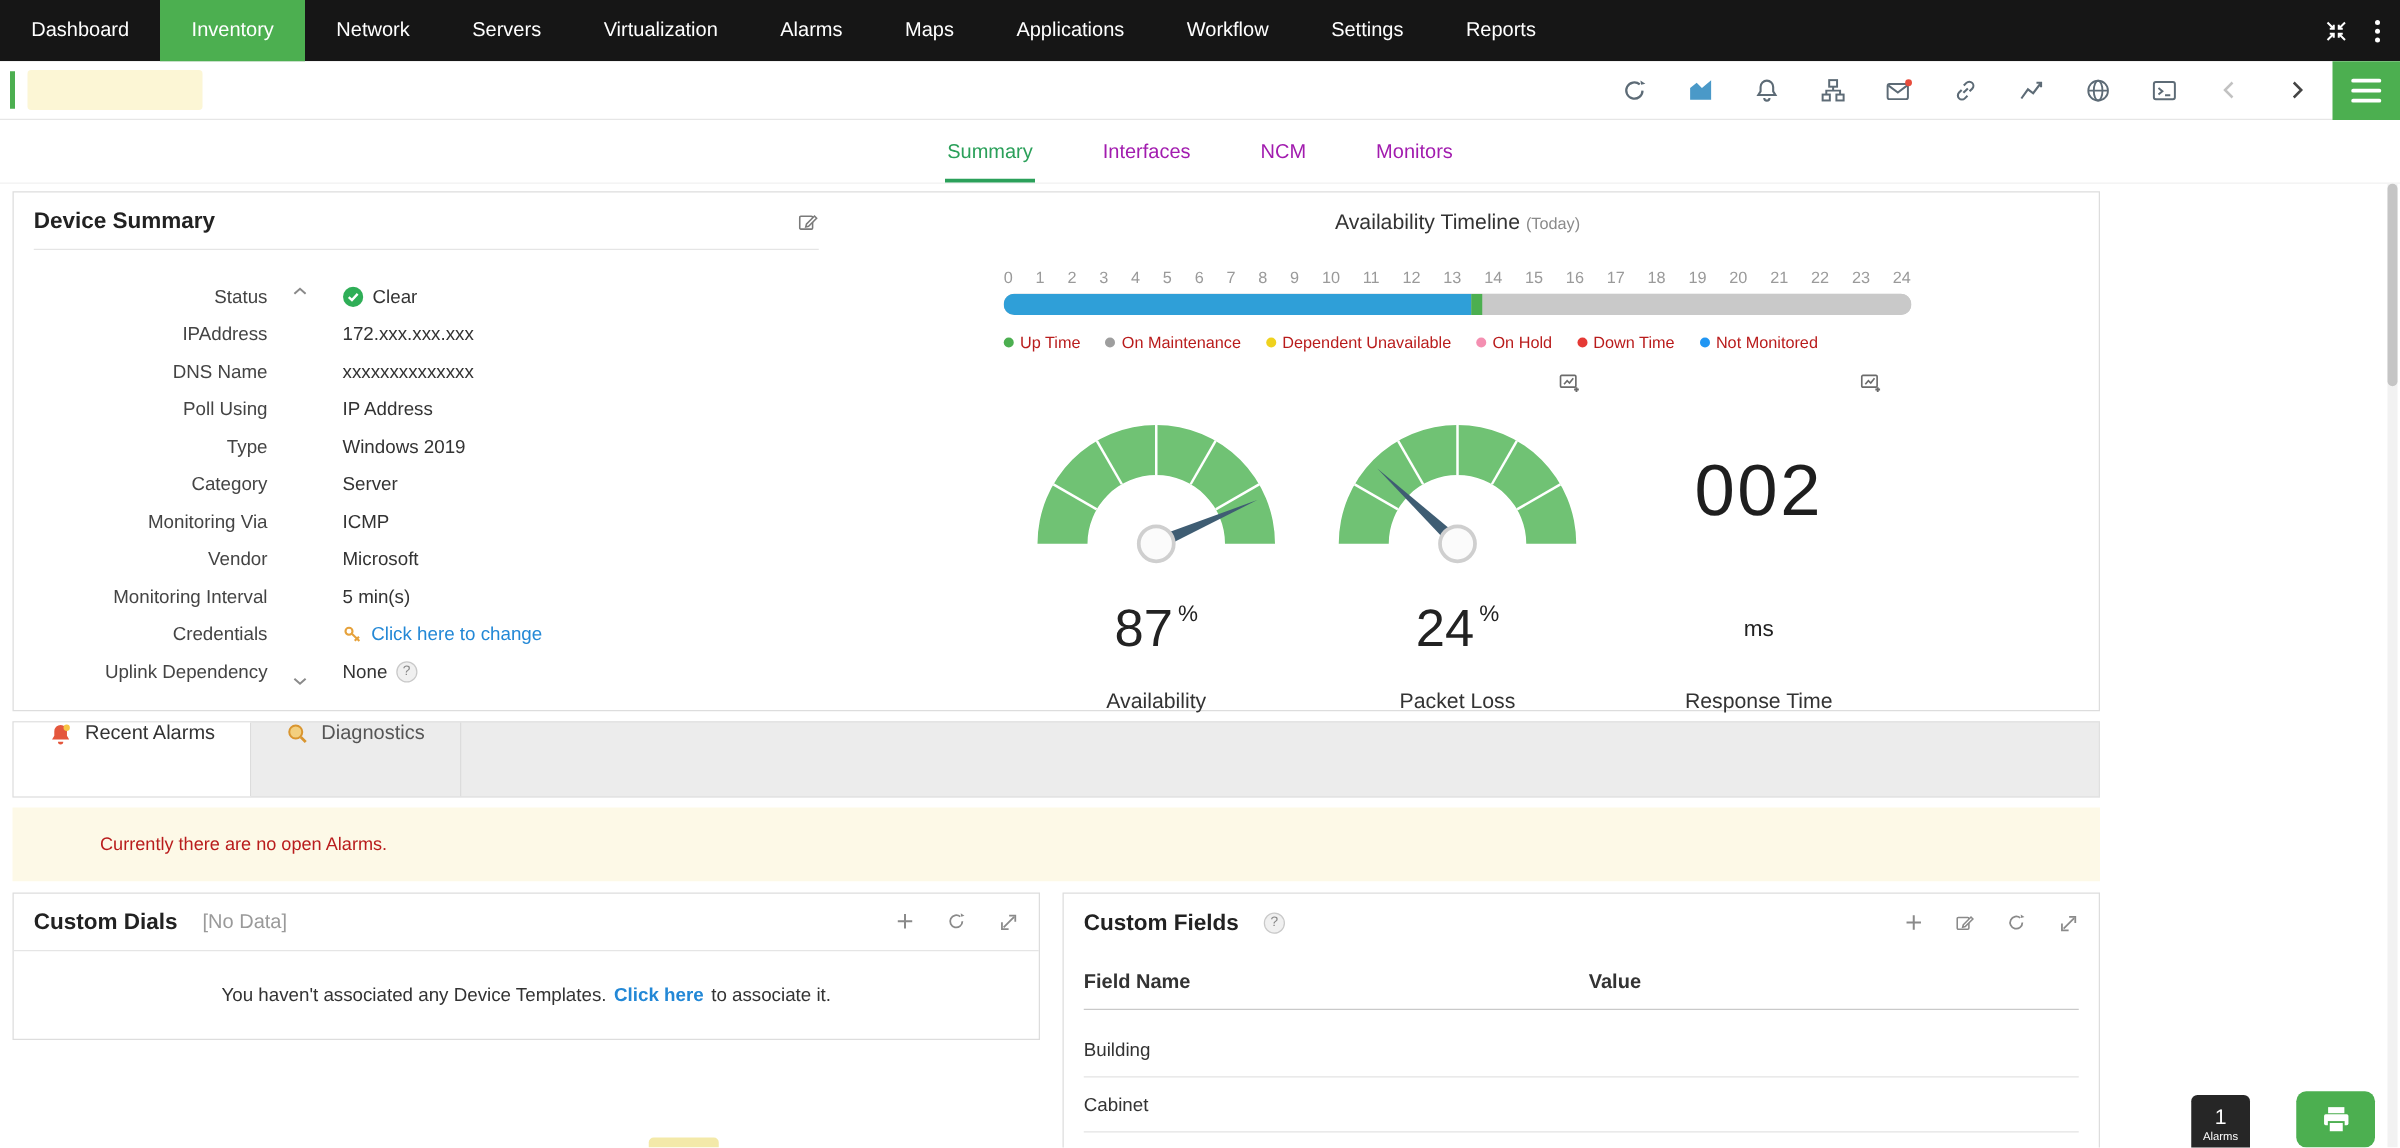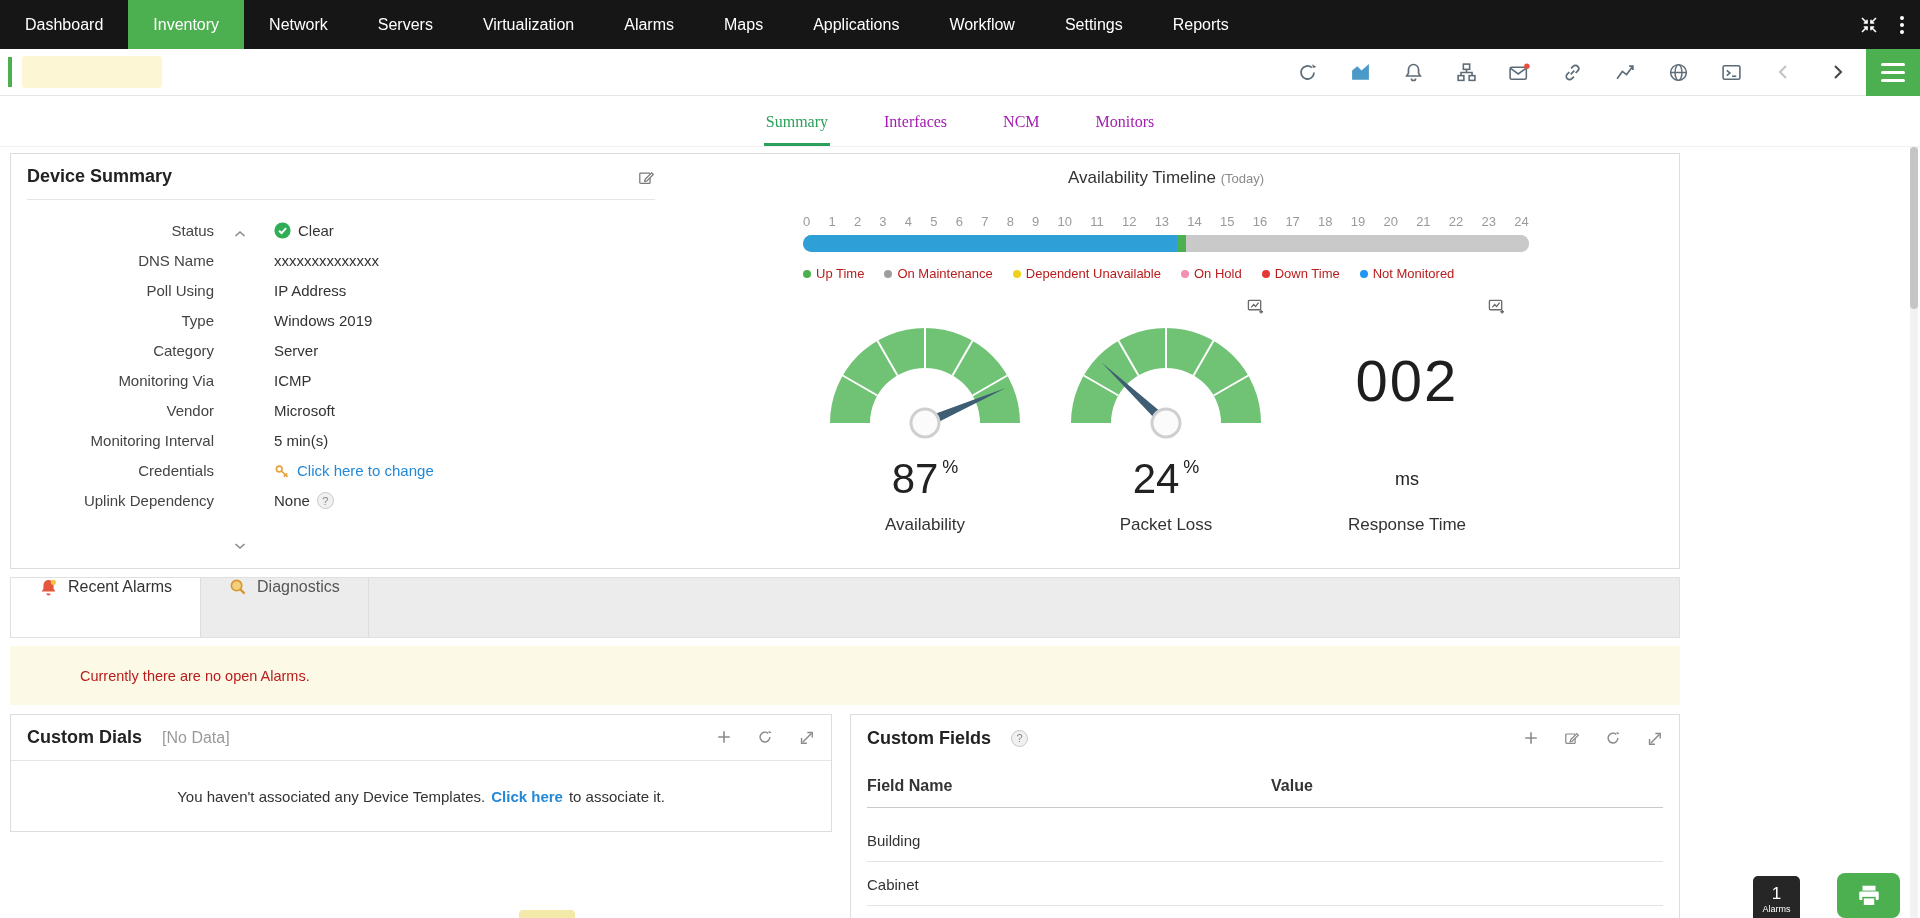--- a/index.html
+++ b/index.html
@@ -18,50 +18,50 @@
   
   .toolbar { height:47px; border-bottom:1px solid #e6e6e6; display:flex; align-items:center; background:#fff; }
   .accent-bar { width:4px; height:30px; background:var(--accent,#4caf50); margin-left:8px; }
   .redacted { width:140px; height:32px; background:#fcf6d5; border-radius:3px; margin-left:10px; }
   .toolbar-icons { margin-left:auto; display:flex; align-items:center; gap:31px; padding-right:18px; }
   .ticon { width:22px; height:22px; display:flex; align-items:center; justify-content:center; cursor:pointer; }
   .menu-btn { width:54px; height:47px; background:var(--accent,#4caf50); border:none; display:flex; flex-direction:column; align-items:center; justify-content:center; gap:5px; cursor:pointer; }
   .menu-btn i { width:24px; height:3px; background:#fff; border-radius:2px; }
 
   
-  .tabbar { height:51px; display:flex; justify-content:center; align-items:flex-end; gap:52px; border-bottom:1px solid #f1f1f1; background:#fff;font-family:Liberation Serif, serif; }
+  .tabbar { height:51px; display:flex; justify-content:center; align-items:flex-end; gap:52px; border-bottom:1px solid #f1f1f1; background:#fff; }
   .ptab { font-size:16px; color:#a21caf; padding:0 2px 15px; cursor:pointer; }
   .ptab.active { color:var(--tab-active,#2ba05a); border-bottom:3px solid var(--tab-active,#2ba05a); padding-bottom:12px; }
 
   
   .main-panel { position:relative; margin:6px 0 0 10px; width:1670px; height:416px; border:1px solid #ddd; background:#fff; display:flex; }
   .ds { width:660px; position:relative; }
   .ds-header { height:46px; display:flex; align-items:center; justify-content:space-between; margin:0 16px; border-bottom:1px solid #e5e5e5; }
   .ds-title { font-size:18px; font-weight:bold; color:#222; }
   .fields { padding-top:22px; }
-  .frow { height:30px; display:flex; align-items:flex-start; font-size:15px; }
+  .frow { height:30px; display:flex; align-items:center; font-size:15px; }
   .flabel { width:203px; text-align:right; color:#444; }
   .fvalue { margin-left:60px; color:#333; display:flex; align-items:center; gap:7px; }
   .link { color:var(--link,#2388d6); cursor:pointer; }
   .help-badge { width:17px; height:17px; border-radius:50%; background:#f0f0f0; border:1px solid #c9c9c9; color:#888; font-size:11px; display:inline-flex; align-items:center; justify-content:center; }
   .mini-chev { position:absolute; left:223px; cursor:pointer; }
 
   
   .avail { flex:1; padding:14px 150px 0 132px; }
   .avail-title { text-align:center; font-size:17px; color:#333; }
   .avail-title .today { font-size:13px; color:#8a8a8a; }
   .hours { display:flex; justify-content:space-between; margin-top:26px; font-size:13px; color:#9a9a9a; }
   .tl-bar { margin-top:6px; height:17px; border-radius:9px; overflow:hidden; display:flex; background:#c9c9c9; }
   .tl-bar .seg { height:100%; }
   .legend { display:flex; gap:20px; margin-top:14px; font-size:13px; color:#b91c1c; align-items:center; flex-wrap:nowrap; }
   .legend-item { display:flex; align-items:center; gap:5px; white-space:nowrap; }
   .dot { width:8px; height:8px; border-radius:50%; flex:0 0 auto; }
 
   .gauges { display:flex; justify-content:space-between; margin-top:16px; padding:0 6px; }
-  .gcol { width:232px; display:flex; flex-direction:column; align-items:center; }
+  .gcol { width:232px; display:flex; flex-direction:column; align-items:center;gap:12px; }
   .icon-row { height:22px; align-self:flex-end; padding-right:18px; }
   .viz { height:122px; display:flex; align-items:flex-end; justify-content:center; }
   .viz-num { align-items:center; }
   .gauge-arc { fill:var(--gauge,#70c274); }
   .needle { fill:var(--needle,#3f5d73); }
   .gauge-value { margin-top:14px; font-size:42px; color:#222; height:48px; display:flex; align-items:center; }
   .gauge-value .unit { font-size:18px; margin-left:4px; position:relative; top:-12px; }
   .gauge-value .ms { font-size:18px; color:#222; }
   .gauge-label { margin-top:12px; font-size:17px; color:#333; }
   .bignum { font-size:58px; color:#1e1e1e; letter-spacing:2px; }
@@ -252,20 +252,24 @@
           <span class="flabel">Status</span>
           <span class="fvalue">
             <span style="display:flex">
               <svg viewBox="0 0 16 16" width="17" height="17">
                 <circle cx="8" cy="8" r="7.6" style="fill:var(--status-clear,#2fae57)"></circle>
                 <polyline points="4.7 8.2 7.1 10.4 11.4 5.7" fill="none" stroke="#fff" stroke-width="1.8"></polyline>
               </svg>
             </span>
             <span>Clear</span>
           </span>
+        </div>
+        <div class="frow">
+          <span class="flabel">IPAddress</span>
+          <span class="fvalue">172.xxx.xxx.xxx</span>
         </div>
         <div class="frow">
           <span class="flabel">DNS Name</span>
           <span class="fvalue">xxxxxxxxxxxxxx</span>
         </div>
         <div class="frow">
           <span class="flabel">Poll Using</span>
           <span class="fvalue">IP Address</span>
         </div>
         <div class="frow">

